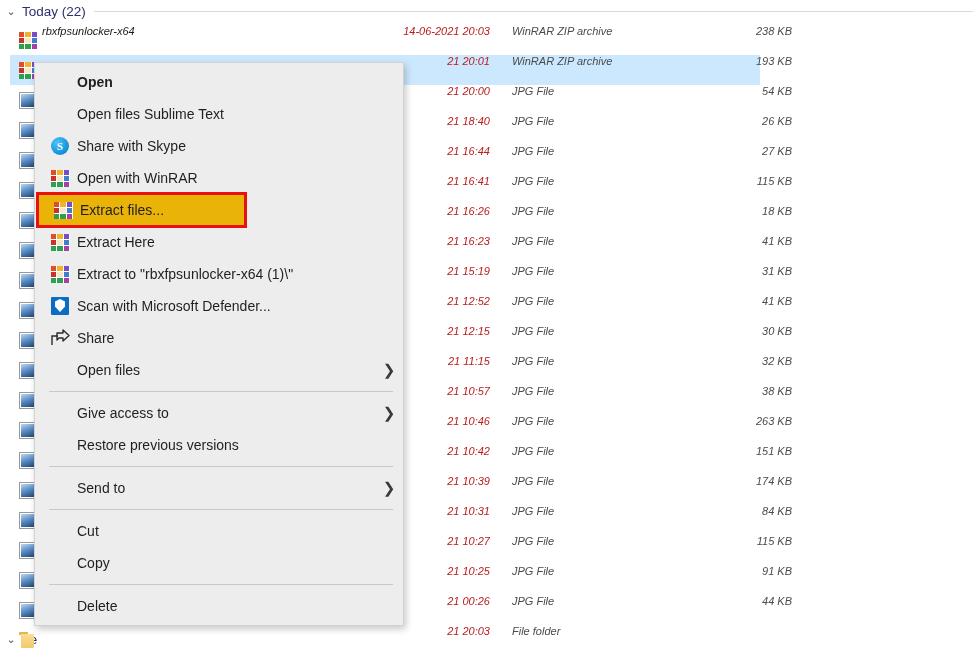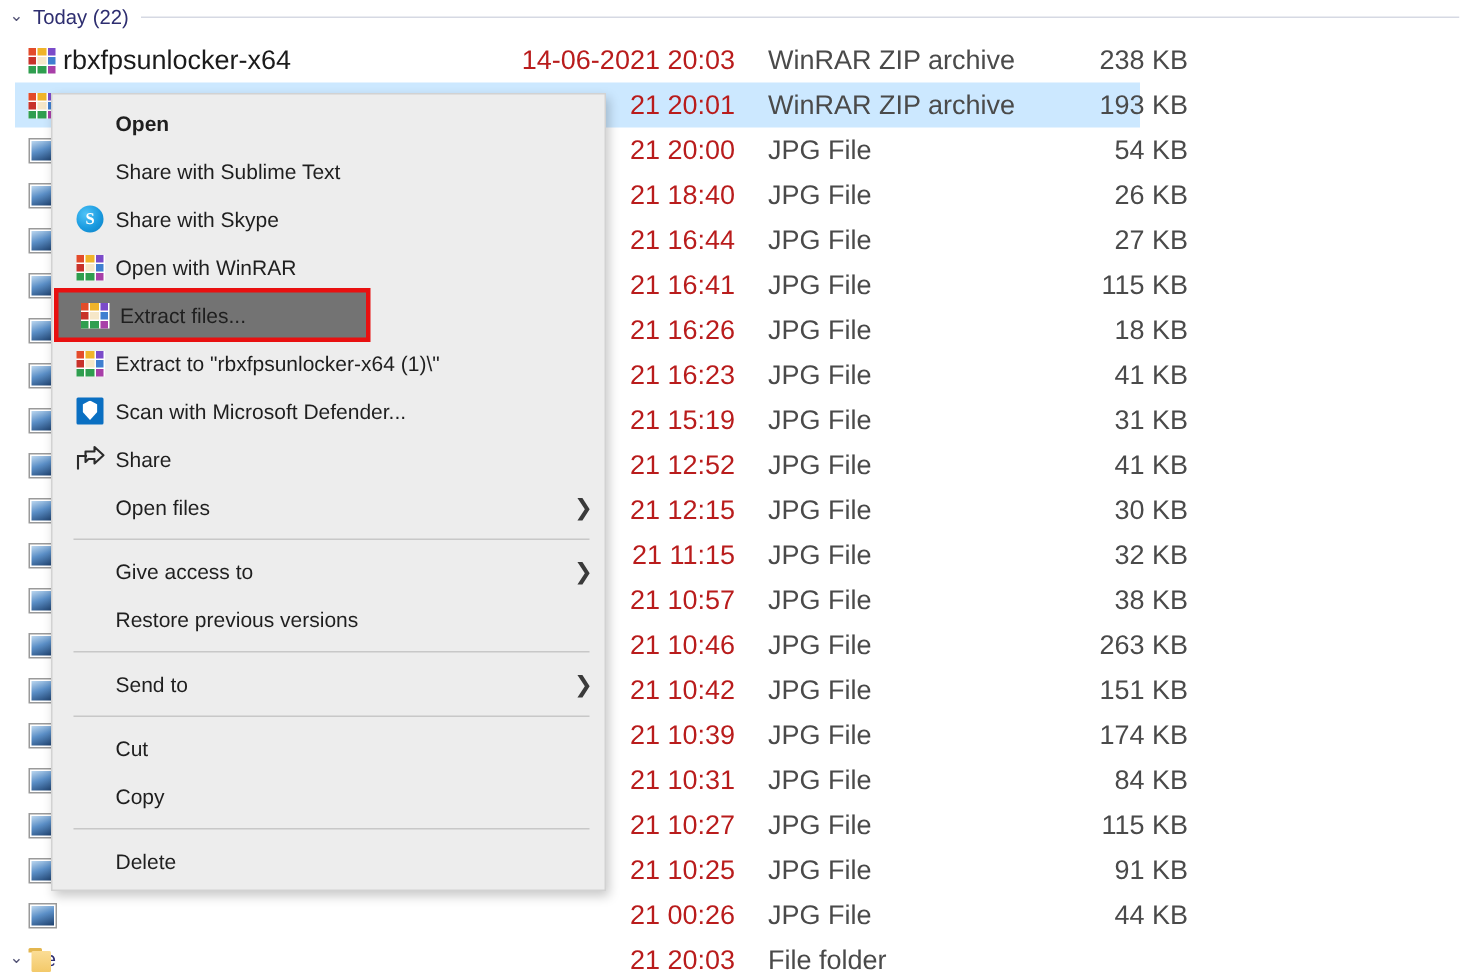--- a/index.html
+++ b/index.html
@@ -62,23 +62,23 @@
   .file-list {
     position: absolute;
     left: 0;
     top: 25px;
     width: 973px;
   }
   .file-row {
     position: relative;
     height: 30px;
     display: flex;
-    align-items: center;
-    font-size: 18px;
+    font-size: 11px;
     color: #2b2b2b;
+    font-style: italic;
   }
   .file-row.selected .row-bg {
     position: absolute;
     left: 10px;
     top: 0;
     width: 750px;
     height: 30px;
     background: #cce8ff;
     z-index: 0;
   }
@@ -218,21 +218,21 @@
     font-size: 15px;
     color: #3a3a3a;
     font-family: "DejaVu Sans", sans-serif;
   }
   .menu-sep {
     height: 1px;
     background: #c8c8c8;
     margin: 5px 10px 5px 14px;
   }
   .menu-item.highlighted {
-    background: #737373;
+    background: #eab308;
     outline: 3px solid #e81010;
     outline-offset: -1px;
     margin-left: 3px;
     margin-right: 158px;
     z-index: 5;
   }
 
   
   .mi-skype {
     width: 18px; height: 18px;
@@ -535,21 +535,21 @@
   </div>
 
   <div class="context-menu" id="context-menu">
       <div class="menu-item bold">
         <span class="mi-icon"></span>
         <span class="mi-label">Open</span>
         <span class="mi-arrow"></span>
       </div>
       <div class="menu-item">
         <span class="mi-icon"></span>
-        <span class="mi-label">Share with Sublime Text</span>
+        <span class="mi-label">Open files Sublime Text</span>
         <span class="mi-arrow"></span>
       </div>
       <div class="menu-item">
         <span class="mi-icon">
           <span class="mi-skype">S</span>
         </span>
         <span class="mi-label">Share with Skype</span>
         <span class="mi-arrow"></span>
       </div>
       <div class="menu-item">
@@ -577,20 +577,37 @@
             <i></i>
             <i></i>
             <i></i>
             <i></i>
             <i></i>
             <i></i>
             <i></i>
           </span>
         </span>
         <span class="mi-label">Extract files...</span>
+        <span class="mi-arrow"></span>
+      </div>
+      <div class="menu-item">
+        <span class="mi-icon">
+          <span class="ico-winrar">
+            <i></i>
+            <i></i>
+            <i></i>
+            <i></i>
+            <i></i>
+            <i></i>
+            <i></i>
+            <i></i>
+            <i></i>
+          </span>
+        </span>
+        <span class="mi-label">Extract Here</span>
         <span class="mi-arrow"></span>
       </div>
       <div class="menu-item">
         <span class="mi-icon">
           <span class="ico-winrar">
             <i></i>
             <i></i>
             <i></i>
             <i></i>
             <i></i>

